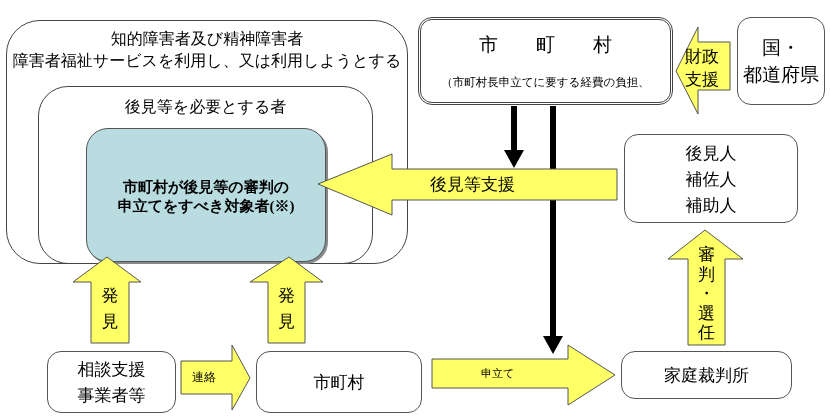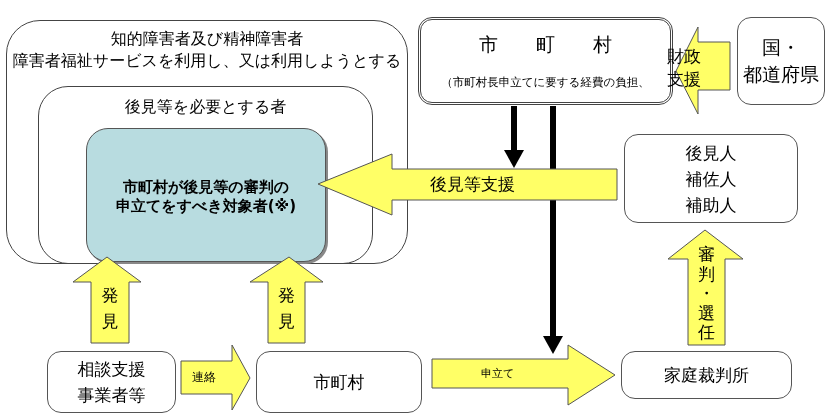--- a/index.html
+++ b/index.html
@@ -10,21 +10,21 @@
   .outer { border: 1px solid #444; border-radius: 34px; }
   .middle { border: 1px solid #444; border-radius: 30px; }
   .teal { background: #b8dce0; border: 1px solid #555; border-radius: 22px;
           box-shadow: 2px 2px 0 #888; }
   .dbl { border: 3px double #444; border-radius: 14px; background: #fff; }
   .center { display: flex; flex-direction: column; align-items: center; justify-content: center; text-align: center; }
   .t15 { font-size: 15px; line-height: 19px; }
   .t16 { font-size: 16px; line-height: 22px; }
   .t17 { font-size: 17px; line-height: 24px; }
   .t19 { font-size: 19px; line-height: 26px; }
-  .bold { font-weight: bold; }
+  .bold { font-weight: bold; font-family: Liberation Serif, serif; }
   .small { font-size: 11.5px; line-height: 17px; }
   .vert { display: flex; flex-direction: column; align-items: center; font-size: 16px; line-height: 23px; }
   svg.arrow { position: absolute; overflow: visible; }
   .label { position: absolute; font-size: 16px; line-height: 20px; white-space: nowrap; }
 </style>
 </head>
 <body>
 
 <div class="abs outer" style="left:6px; top:20px; width:402px; height:244px;"></div>
 <div class="abs center t16" style="left:6px; top:28px; width:402px;">
@@ -41,21 +41,21 @@
 </div>
 
 <div class="abs dbl center" style="left:418px; top:17px; width:255px; height:88px;">
   <div class="t19" style="margin-bottom:17px;">市　　町　　村</div>
   <div class="small">（市町村長申立てに要する経費の負担、</div>
 </div>
 
 <svg class="arrow" style="left:0; top:0;" width="830" height="420">
   <polygon points="676,71 698,27 698,42 730,42 730,90 698,90 698,114" fill="#ffff66" stroke="#555" stroke-width="1"></polygon>
 </svg>
-<div class="abs center t17" style="left:664px; top:42px; width:40px; height:51px; line-height:23px;">
+<div class="abs center t17" style="left:682px; top:42px; width:40px; height:51px; line-height:23px;">
   <div>財政</div>
   <div>支援</div>
 </div>
 
 <div class="abs box center t19" style="left:737px; top:17px; width:88px; height:88px; line-height:27px;">
   <div>国・</div>
   <div>都道府県</div>
 </div>
 
 <svg class="arrow" style="left:0; top:0;" width="830" height="420">

